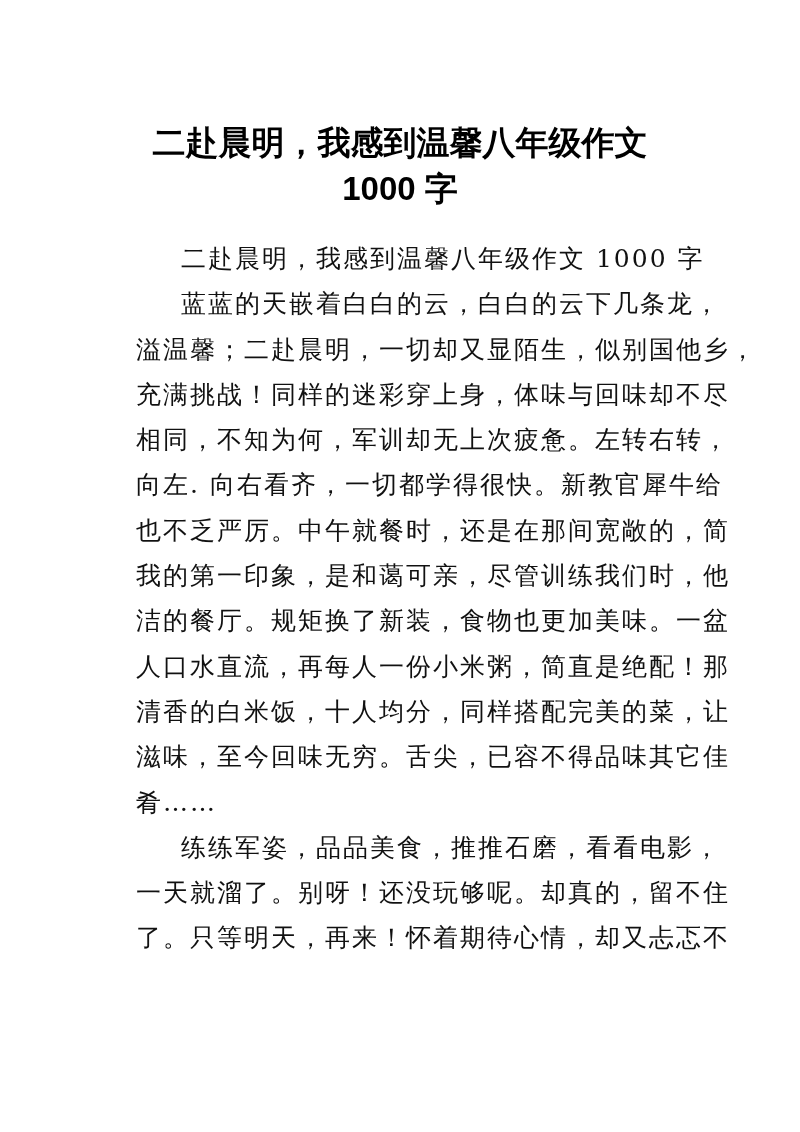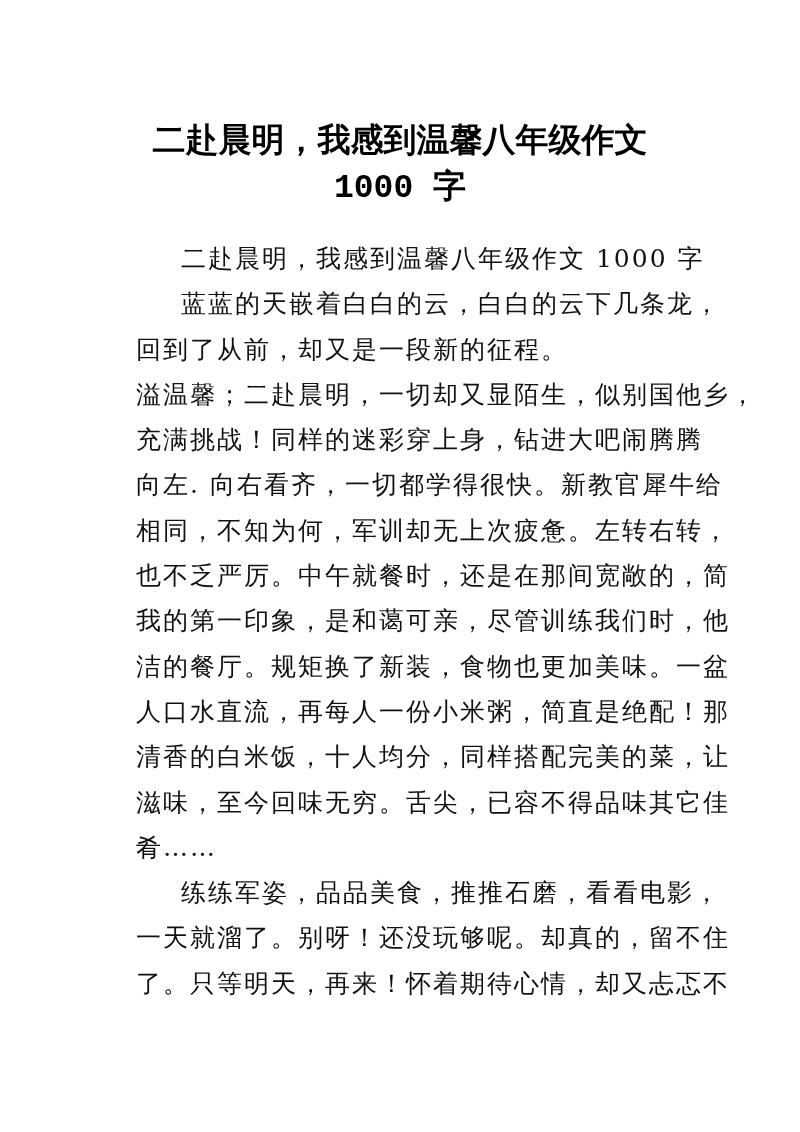--- a/index.html
+++ b/index.html
@@ -20,21 +20,21 @@
       width: 800px;
       height: 1132px;
       background: #ffffff;
     }
     .title {
       position: absolute;
       left: 0;
       top: 98px;
       width: 800px;
       text-align: center;
-      font-family: Liberation Mono, monospace;
+      font-family: Liberation Sans, sans-serif;
       font-weight: bold;
       font-size: 33px;
       line-height: 46px;
       color: #000000;
       letter-spacing: 0px;
     }
     .title .line {
       display: block;
       white-space: nowrap;
     }
@@ -64,25 +64,24 @@
 <div class="page">
 
   <h1 class="title">
     <span class="line">二赴晨明，我感到温馨八年级作文</span>
     <span class="line">1000 字</span>
   </h1>
 
   <div class="body-text">
     <span class="line indent">二赴晨明，我感到温馨八年级作文 1000 字</span>
     <span class="line indent">蓝蓝的天嵌着白白的云，白白的云下几条龙，</span>
-    <span class="line">回到了从前，却又是一段新的征程。</span>
     <span class="line">溢温馨；二赴晨明，一切却又显陌生，似别国他乡，</span>
-    <span class="line">充满挑战！同样的迷彩穿上身，钻进大吧闹腾腾</span>
+    <span class="line">充满挑战！同样的迷彩穿上身，体味与回味却不尽</span>
+    <span class="line">相同，不知为何，军训却无上次疲惫。左转右转，</span>
     <span class="line">向左. 向右看齐，一切都学得很快。新教官犀牛给</span>
-    <span class="line">相同，不知为何，军训却无上次疲惫。左转右转，</span>
     <span class="line">也不乏严厉。中午就餐时，还是在那间宽敞的，简</span>
     <span class="line">我的第一印象，是和蔼可亲，尽管训练我们时，他</span>
     <span class="line">洁的餐厅。规矩换了新装，食物也更加美味。一盆</span>
     <span class="line">人口水直流，再每人一份小米粥，简直是绝配！那</span>
     <span class="line">清香的白米饭，十人均分，同样搭配完美的菜，让</span>
     <span class="line">滋味，至今回味无穷。舌尖，已容不得品味其它佳</span>
     <span class="line">肴……</span>
     <span class="line indent">练练军姿，品品美食，推推石磨，看看电影，</span>
     <span class="line">一天就溜了。别呀！还没玩够呢。却真的，留不住</span>
     <span class="line">了。只等明天，再来！怀着期待心情，却又忐忑不</span>

